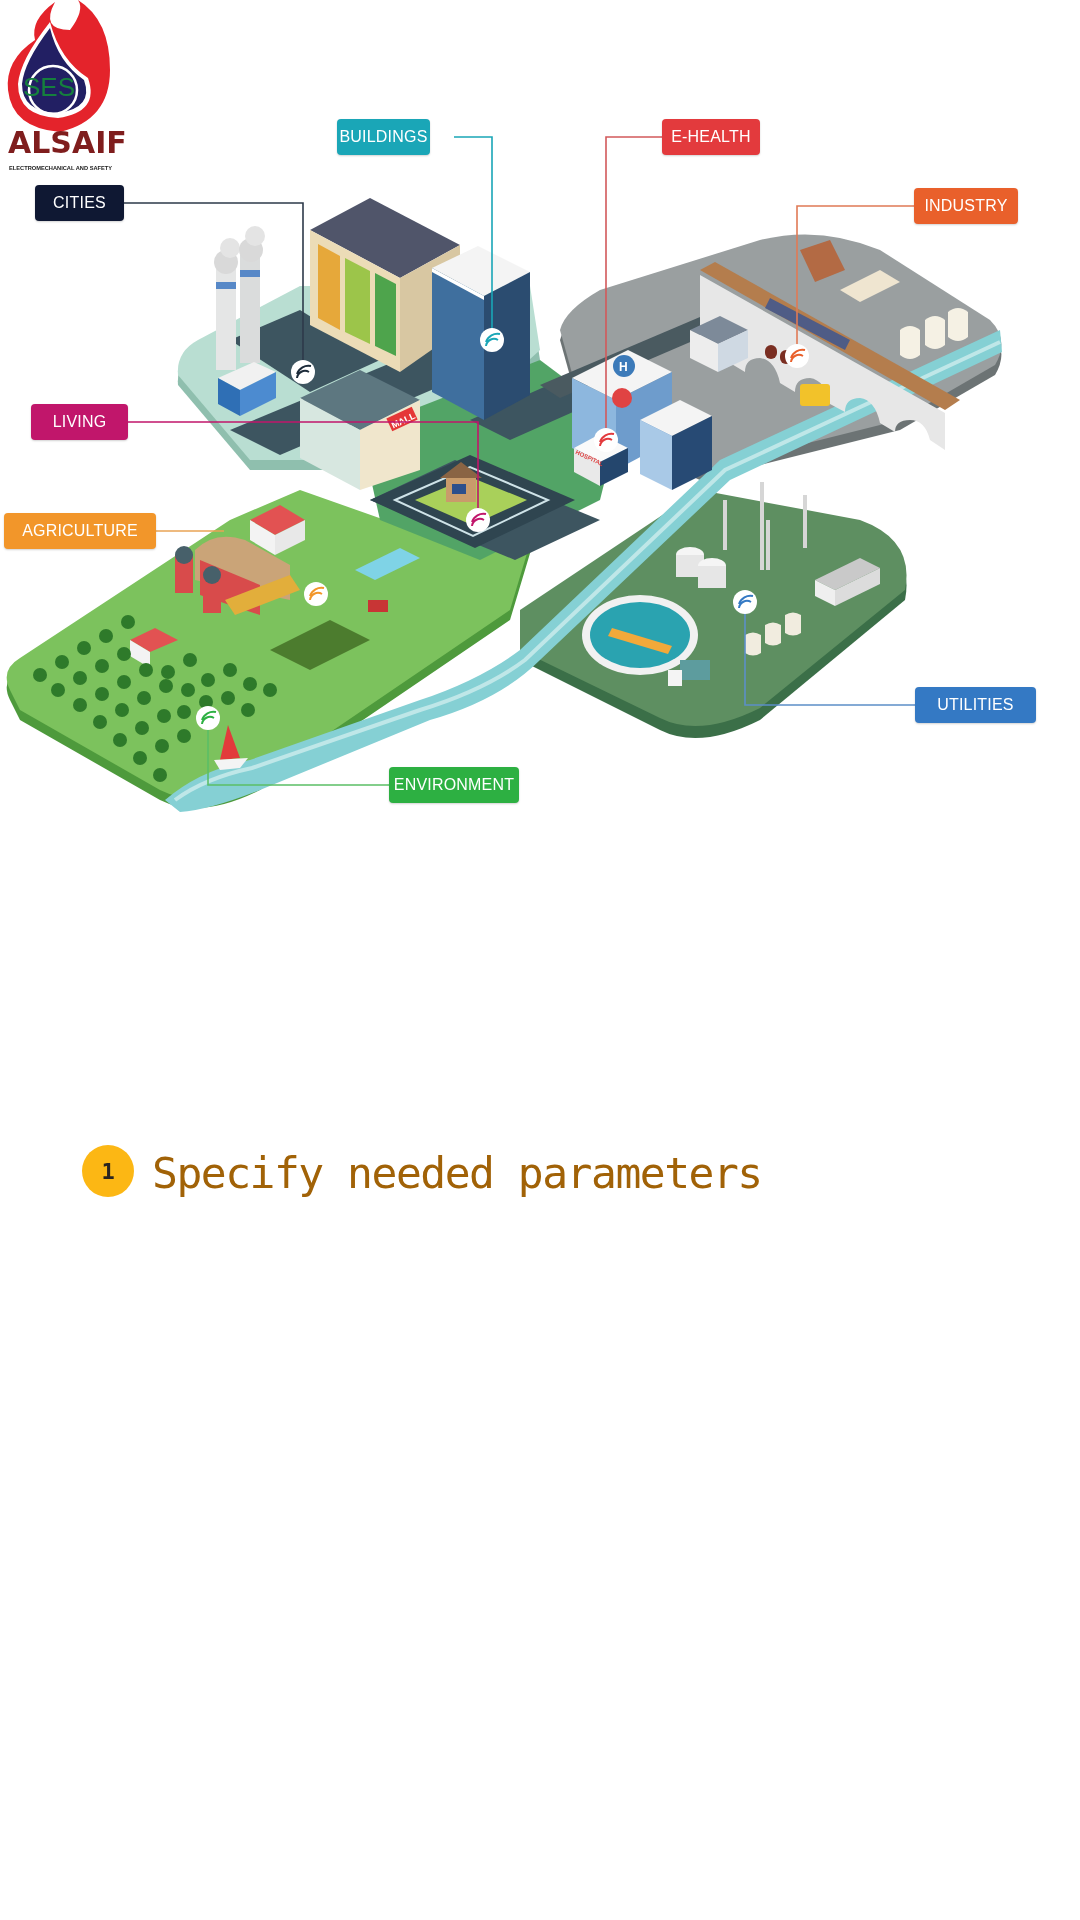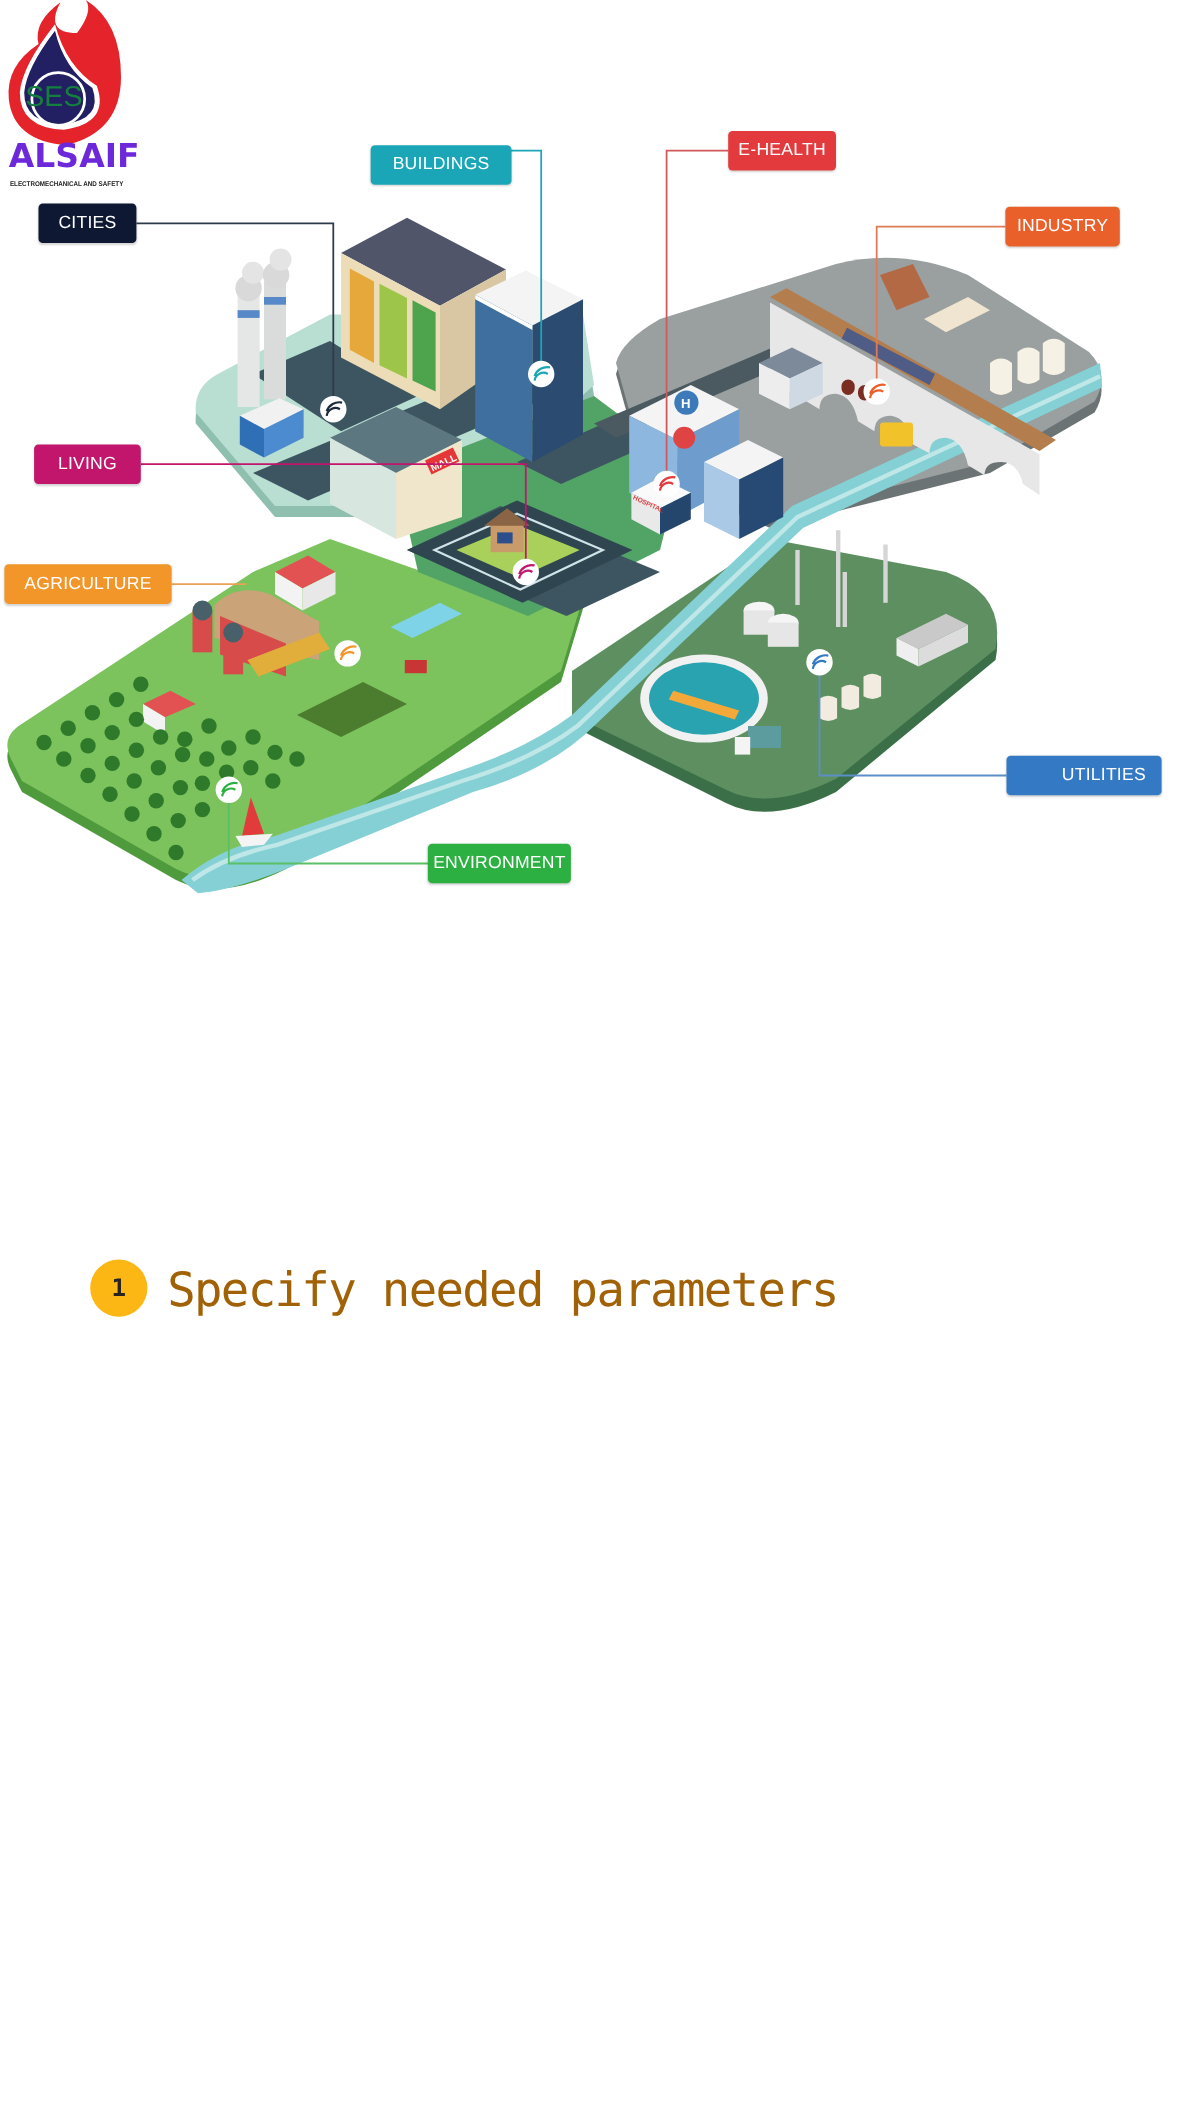--- a/index.html
+++ b/index.html
@@ -1,18 +1,18 @@
 <!DOCTYPE html>
 <html><head>
 <meta charset="utf-8">
 <style>
   html, body { margin: 0; padding: 0; background: #ffffff; }
   body { width: 1080px; height: 1920px; position: relative; overflow: hidden; font-family: "Liberation Sans", sans-serif; }
   .logo { position: absolute; left: 0; top: 0; width: 120px; height: 175px; }
-  .logo-brand { position: absolute; left: 8px; top: 128px; font-family: "DejaVu Sans", sans-serif; font-weight: bold; font-size: 30px; color: #6d28d9; letter-spacing: 0px; line-height: 30px; }
+  .logo-brand { position: absolute; left: 8px; top: 128px; font-family: "DejaVu Sans", sans-serif; font-weight: bold; font-size: 30px; color: #7f1d1d; letter-spacing: 0px; line-height: 30px; }
   .logo-sub { position: absolute; left: 9px; top: 164px; font-family: "Liberation Sans", sans-serif; font-weight: bold; font-size: 6.2px; color: #222; white-space: nowrap; transform: scaleX(0.92); transform-origin: left; }
   .logo-ses { position: absolute; left: 19px; top: 72px; width: 60px; text-align: center; font-family: "Liberation Sans", sans-serif; font-size: 26px; color: #15803d; }
   .map { position: absolute; left: 0; top: 0; width: 1080px; height: 840px; }
   .tag { position: absolute; height: 36px; border-radius: 4px; color: #fff; font-family: "Liberation Sans", sans-serif; font-size: 16px; display: flex; align-items: center; justify-content: center; box-shadow: 0 1px 2px rgba(0,0,0,0.18); letter-spacing: 0.2px; }
   .step { position: absolute; left: 82px; top: 1143px; display: flex; align-items: flex-start; }
   .step-badge { width: 52px; height: 52px; border-radius: 50%; background: #fcb714; color: #2a2420; font-family: "DejaVu Sans Mono", monospace; font-weight: bold; font-size: 22px; display: flex; align-items: center; justify-content: center; margin-top: 2px; }
   .step-text { margin-left: 18px; font-family: "DejaVu Sans Mono", monospace; font-size: 43px; line-height: 60px; color: #a16207; letter-spacing: -1.5px; }
 </style>
 </head>
 <body>
@@ -256,26 +256,26 @@
     <path d="M50 22 Q60 60 88 78 Q100 112 58 118 Q18 116 18 84 Q20 60 50 22 Z" fill="#ffffff"></path>
     <path d="M50 28 Q58 62 84 80 Q94 108 58 113 Q22 112 22 84 Q24 62 50 28 Z" fill="#221f63"></path>
     <circle cx="53" cy="90" r="24" fill="none" stroke="#ffffff" stroke-width="2.5"></circle>
   </svg>
   <div class="logo-ses">SES</div>
   <div class="logo-brand">ALSAIF</div>
   <div class="logo-sub">ELECTROMECHANICAL AND SAFETY</div>
 </div>
 
 <div class="tag" style="left:35px;top:185px;width:89px;background:#0f1833;">CITIES</div>
-<div class="tag" style="left:337px;top:132px;width:128px;background:#1aa6b7;">BUILDINGS</div>
+<div class="tag" style="left:337px;top:119px;width:93px;background:#1aa6b7;">BUILDINGS</div>
 <div class="tag" style="left:662px;top:119px;width:98px;background:#e33a3d;">E-HEALTH</div>
 <div class="tag" style="left:914px;top:188px;width:104px;background:#e9602b;">INDUSTRY</div>
 <div class="tag" style="left:31px;top:404px;width:97px;background:#c1166b;">LIVING</div>
 <div class="tag" style="left:4px;top:513px;width:152px;background:#f2962a;">AGRICULTURE</div>
-<div class="tag" style="left:915px;top:687px;width:105px;background:#3479c4;padding-left:36px;">UTILITIES</div>
+<div class="tag" style="left:915px;top:687px;width:121px;background:#3479c4;">UTILITIES</div>
 <div class="tag" style="left:389px;top:767px;width:130px;background:#2db042;">ENVIRONMENT</div>
 
 <div class="step">
   <div class="step-badge">1</div>
   <div class="step-text">
     <div>Specify needed parameters</div>
   </div>
 </div>
 
 </body></html>

